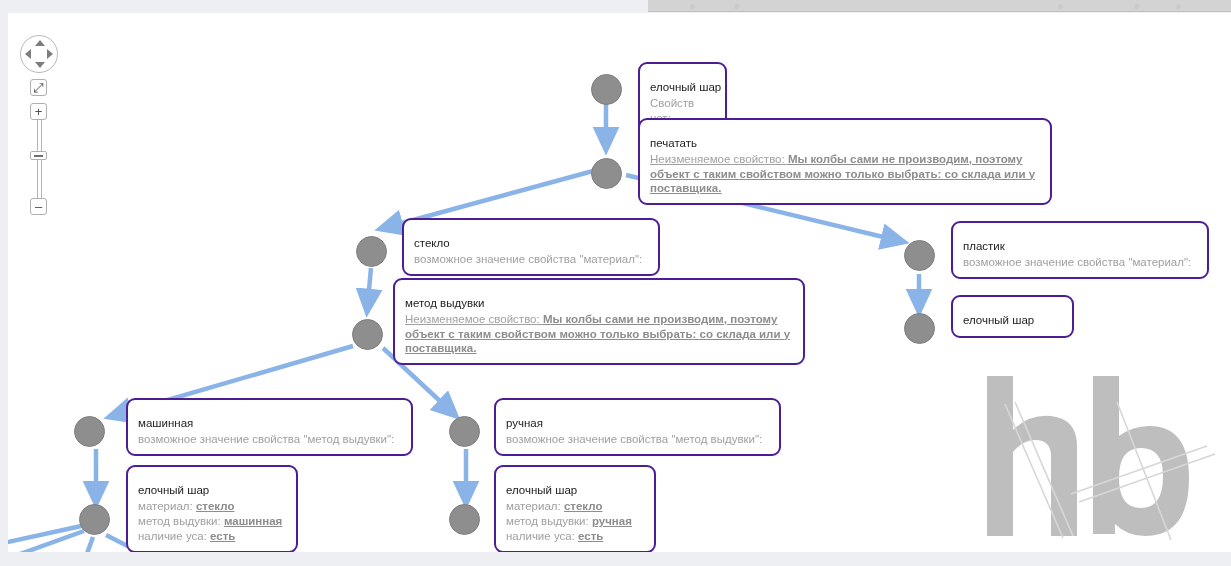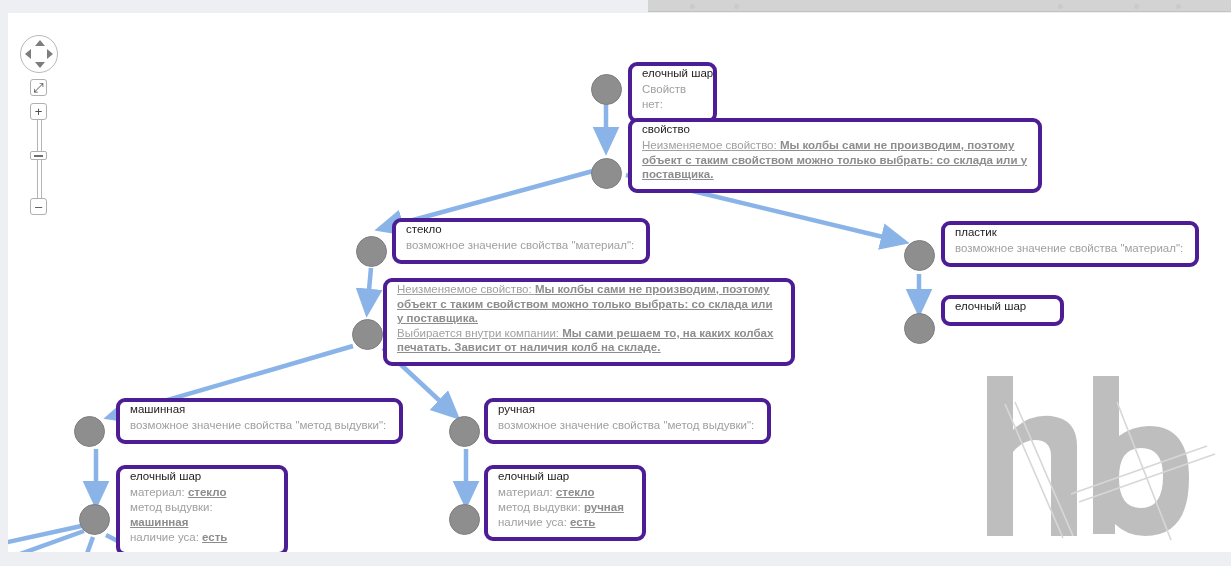--- a/index.html
+++ b/index.html
@@ -24,23 +24,23 @@
 
   svg.edges{position:absolute;left:0;top:0;width:1223px;height:539px;
             overflow:visible;}
 
   
   .node{position:absolute;width:31px;height:31px;border-radius:50%;
         background:#8e8e8e;border:1px solid #7e7e7e;box-sizing:border-box;
         cursor:pointer;}
 
   
-  .box{position:absolute;background:#fff;border:4px solid #4c1d95;
-       border-radius:9px;box-sizing:border-box;padding:0 10px 7px 10px;
-       box-shadow:0 0 0 rgba(0,0,0,0);cursor:default;}
+  .box{position:absolute;background:#fff;border:2px solid #4c1d95;
+       border-radius:9px;box-sizing:border-box;padding:16px 10px 7px 10px;
+       box-shadow:0 0 0 rgba(0,0,0,0);cursor:default;margin-left:10px;}
   .box .title{font-size:11.5px;color:#1c1c1c;line-height:15px;
               margin-bottom:1px;white-space:nowrap;}
   .box .row{font-size:11.5px;color:#a0a0a0;line-height:15px;}
   .box .row .em{color:#8d8d8d;font-weight:bold;text-decoration:underline;}
   .box .row .val{color:#8d8d8d;font-weight:bold;text-decoration:underline;}
   .box.wide .row{line-height:14.5px;text-decoration:underline;}
 
   
   .controls{position:absolute;left:12px;top:22px;width:40px;height:200px;}
   .compass{position:absolute;left:0;top:0;width:36px;height:36px;
@@ -151,21 +151,21 @@
     <div class="node" style="left:441px;top:491px"></div>
 
     <div class="box" style="left:620px;top:49px;width:89px">
       <div class="title">елочный шар</div>
       <div class="row">
         <span>Свойств нет:</span>
       </div>
     </div>
 
     <div class="box wide" style="left:620px;top:105px;width:414px">
-      <div class="title">свойство</div>
+      <div class="title">печатать</div>
       <div class="row">
         <span>Неизменяемое свойство: </span><span class="em">Мы колбы сами не производим, поэтому объект с таким свойством можно только выбрать: со склада или у поставщика.</span>
       </div>
     </div>
 
     <div class="box" style="left:384px;top:205px;width:258px">
       <div class="title">стекло</div>
       <div class="row">
         <span>возможное значение свойства "материал":</span>
       </div>
@@ -176,25 +176,23 @@
       <div class="row">
         <span>возможное значение свойства "материал":</span>
       </div>
     </div>
 
     <div class="box" style="left:933px;top:282px;width:123px">
       <div class="title">елочный шар</div>
     </div>
 
     <div class="box wide" style="left:375px;top:265px;width:412px">
+      <div class="title">метод выдувки</div>
       <div class="row">
         <span>Неизменяемое свойство: </span><span class="em">Мы колбы сами не производим, поэтому объект с таким свойством можно только выбрать: со склада или у поставщика.</span>
-      </div>
-      <div class="row">
-        <span>Выбирается внутри компании: </span><span class="em">Мы сами решаем то, на каких колбах печатать. Зависит от наличия колб на складе.</span>
       </div>
     </div>
 
     <div class="box" style="left:108px;top:385px;width:287px">
       <div class="title">машинная</div>
       <div class="row">
         <span>возможное значение свойства "метод выдувки":</span>
       </div>
     </div>
 

